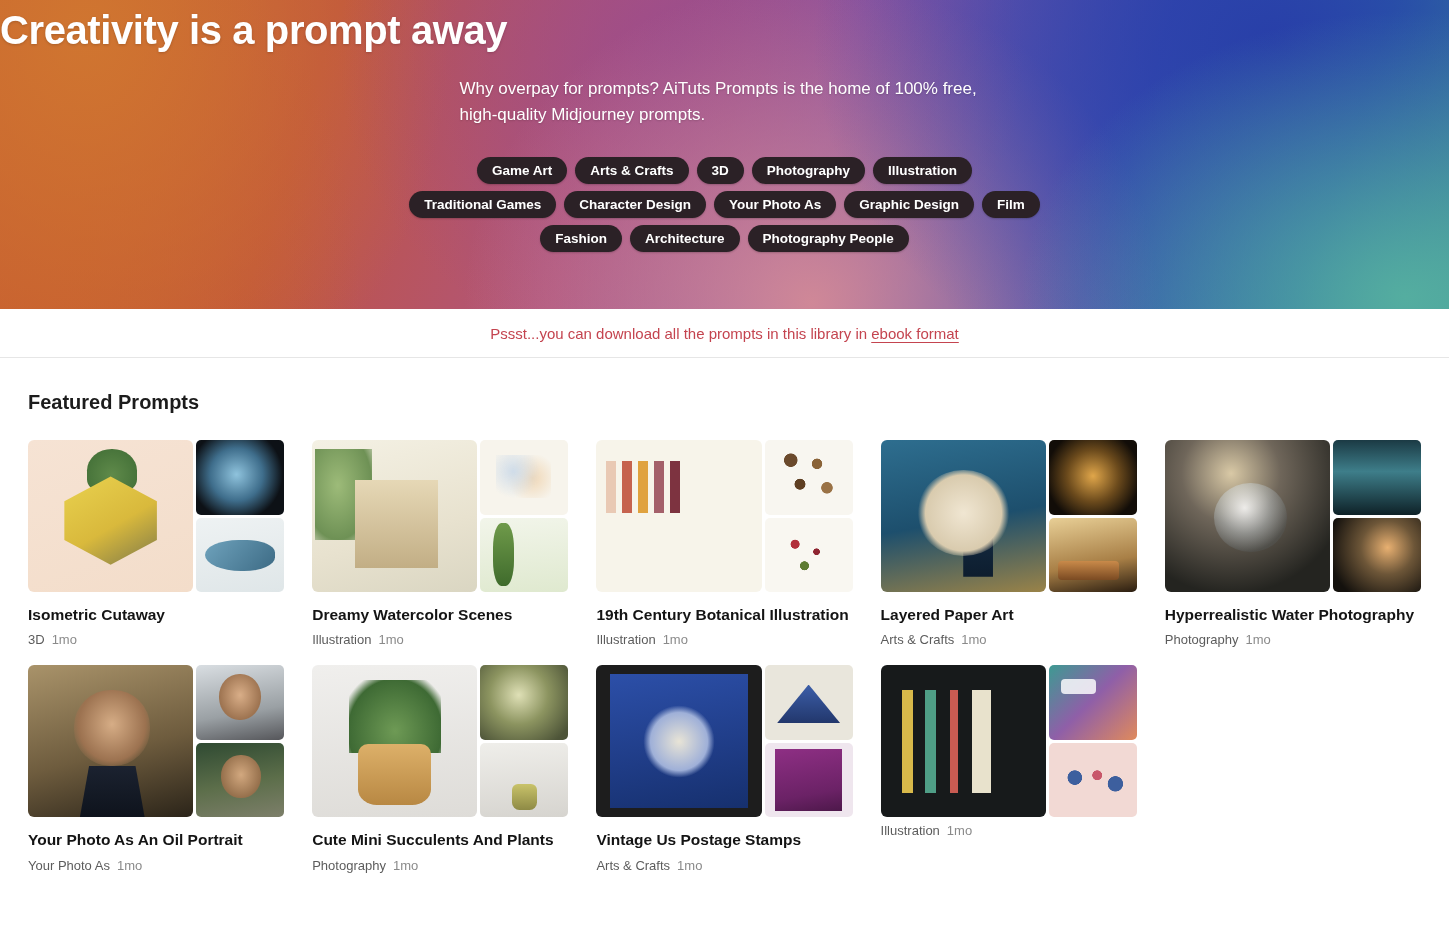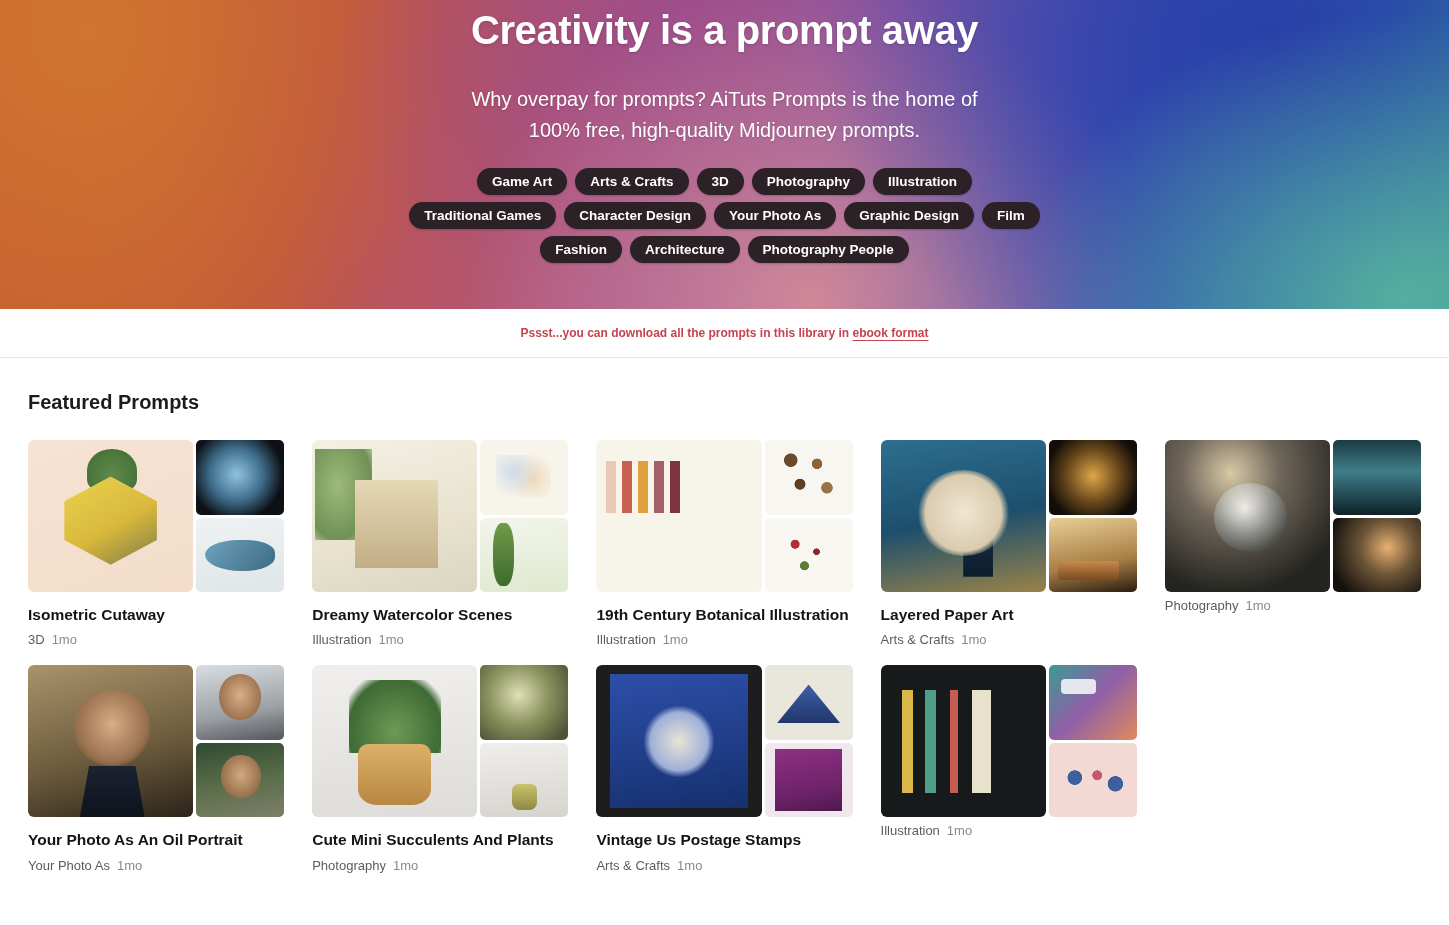--- a/index.html
+++ b/index.html
@@ -14,49 +14,49 @@
     position:relative; width:1449px; height:309px; overflow:hidden;
     background:
       radial-gradient(ellipse 620px 460px at 97% 96%,  rgba(86,176,160,0.95) 0%, rgba(86,176,160,0) 62%),
       radial-gradient(ellipse 700px 560px at 88% 14%,  rgba(39,60,168,0.92) 0%, rgba(39,60,168,0) 66%),
       radial-gradient(ellipse 560px 520px at 56% 98%,  rgba(214,140,150,0.92) 0%, rgba(214,140,150,0) 62%),
       radial-gradient(ellipse 520px 470px at 47% 18%,  rgba(152,74,140,0.80) 0%, rgba(152,74,140,0) 66%),
       radial-gradient(ellipse 520px 620px at 6% 10%,   rgba(208,118,48,0.98) 0%, rgba(208,118,48,0) 70%),
       radial-gradient(ellipse 460px 560px at 2% 92%,   rgba(198,92,48,0.98) 0%, rgba(198,92,48,0) 72%),
       linear-gradient(108deg, #c9632f 0%, #bf5340 22%, #b0567f 42%, #8a5aa8 56%, #3d52b4 76%, #2b6fa8 90%, #3f9e95 100%);
   }
-  .hero-inner { position:relative; z-index:2; width:100%; padding-top:6px; text-align:center; }
+  .hero-inner { position:relative; z-index:2; width:100%; padding-top:6px; }
   .hero-title {
     font-size:40px; font-weight:bold; color:#ffffff; letter-spacing:-0.4px;
     line-height:1.2; text-shadow:0 1px 3px rgba(0,0,0,0.18);
   }
   .hero-sub {
-    margin:30px auto 0; max-width:530px; font-size:20px; color:#ffffff;
+    margin:22px auto 0; max-width:530px; font-size:17px; color:#ffffff;
     line-height:1.55; text-shadow:0 1px 2px rgba(0,0,0,0.18);
   }
   .tag-list {
-    margin:22px auto 0; max-width:640px;
+    margin:28px auto 0; max-width:640px;
     display:flex; flex-wrap:wrap; justify-content:center;
     gap:7px 8px;
   }
   .tag {
     display:inline-flex; align-items:center; justify-content:center;
     height:27px; padding:0 15px; border-radius:14px;
     background:#2b2126; color:#ffffff;
     font-size:13.5px; font-weight:bold; white-space:nowrap;
     cursor:pointer; box-shadow:0 1px 2px rgba(0,0,0,0.2);
   }
 
   
   .ebook-bar {
     width:1449px; height:49px; background:#ffffff;
     border-bottom:1px solid #e6e6e6;
     display:flex; align-items:center; justify-content:center;
   }
-  .ebook-text { font-size:12px; color:#c4444f;font-weight:bold; }
+  .ebook-text { font-size:15px; color:#c4444f; }
   .ebook-link {
     color:#c4444f; text-decoration:underline; text-underline-offset:3px; cursor:pointer;
   }
 
   
   .main { padding:0 28px; }
   .section-title {
     margin-top:33px; font-size:20px; font-weight:bold; color:#1c1c1c;
   }
 
@@ -299,20 +299,21 @@
         <div class="card-meta"><span class="cat">Arts &amp; Crafts</span><span class="age">1mo</span></div>
       </div>
       <div class="card">
         <div class="card-images">
           <div class="img-main a-water"></div>
           <div class="thumb-col">
             <div class="img-thumb a-wave"></div>
             <div class="img-thumb a-splash"></div>
           </div>
         </div>
+        <div class="card-title">Hyperrealistic Water Photography</div>
         <div class="card-meta"><span class="cat">Photography</span><span class="age">1mo</span></div>
       </div>
       <div class="card">
         <div class="card-images">
           <div class="img-main a-port"></div>
           <div class="thumb-col">
             <div class="img-thumb a-face1"></div>
             <div class="img-thumb a-face2"></div>
           </div>
         </div>

